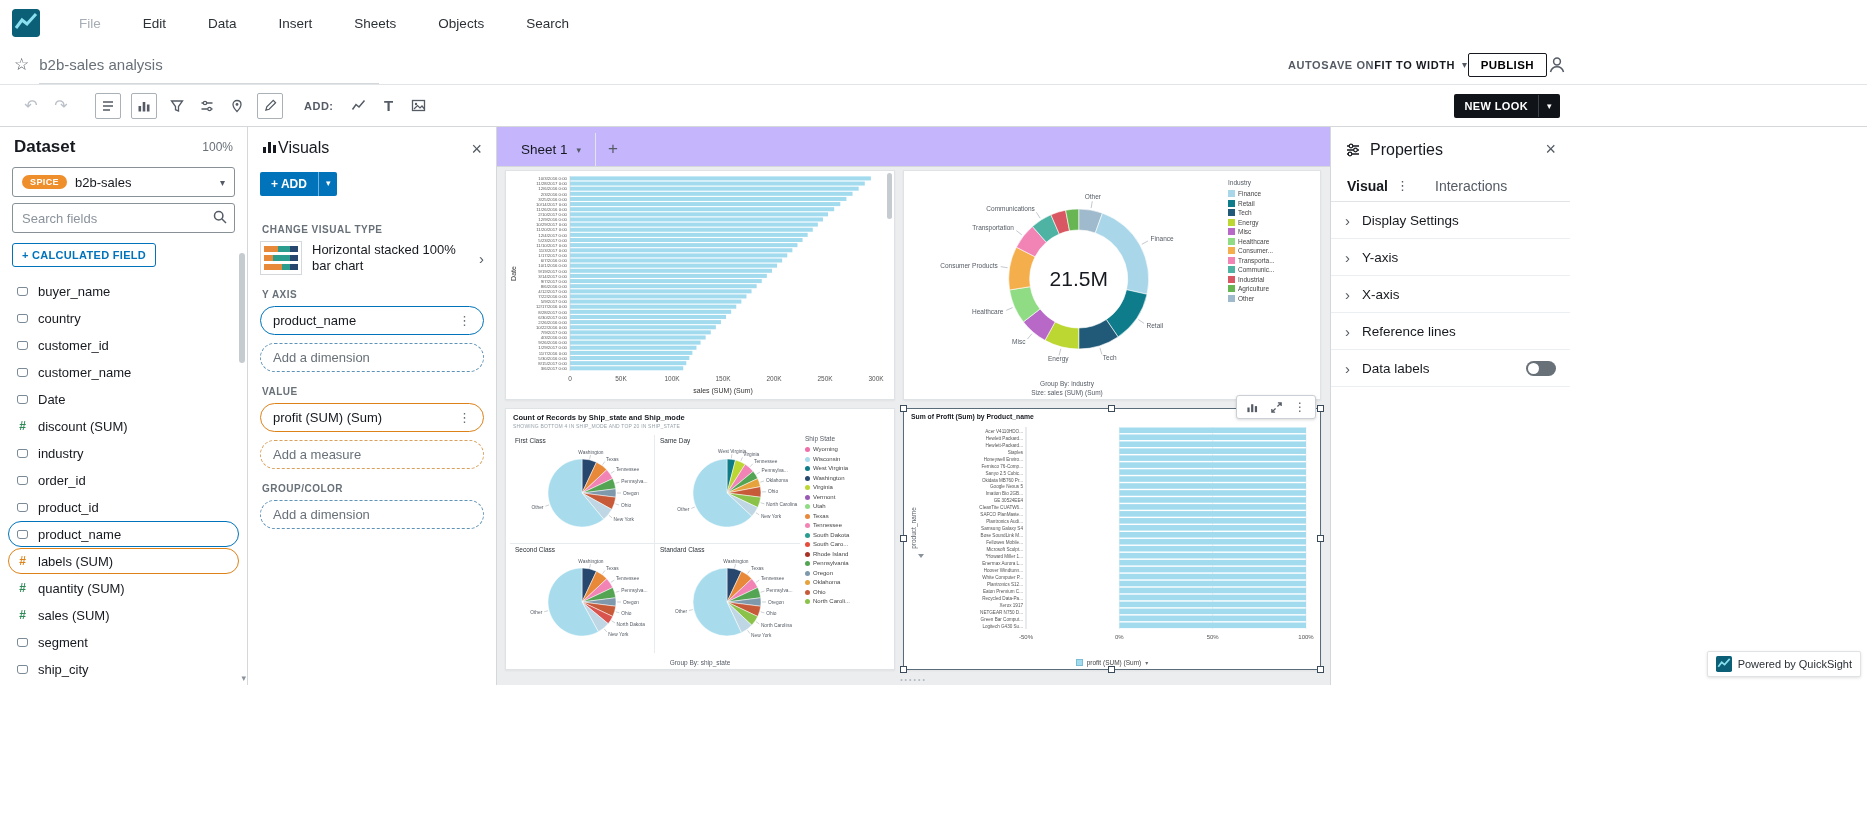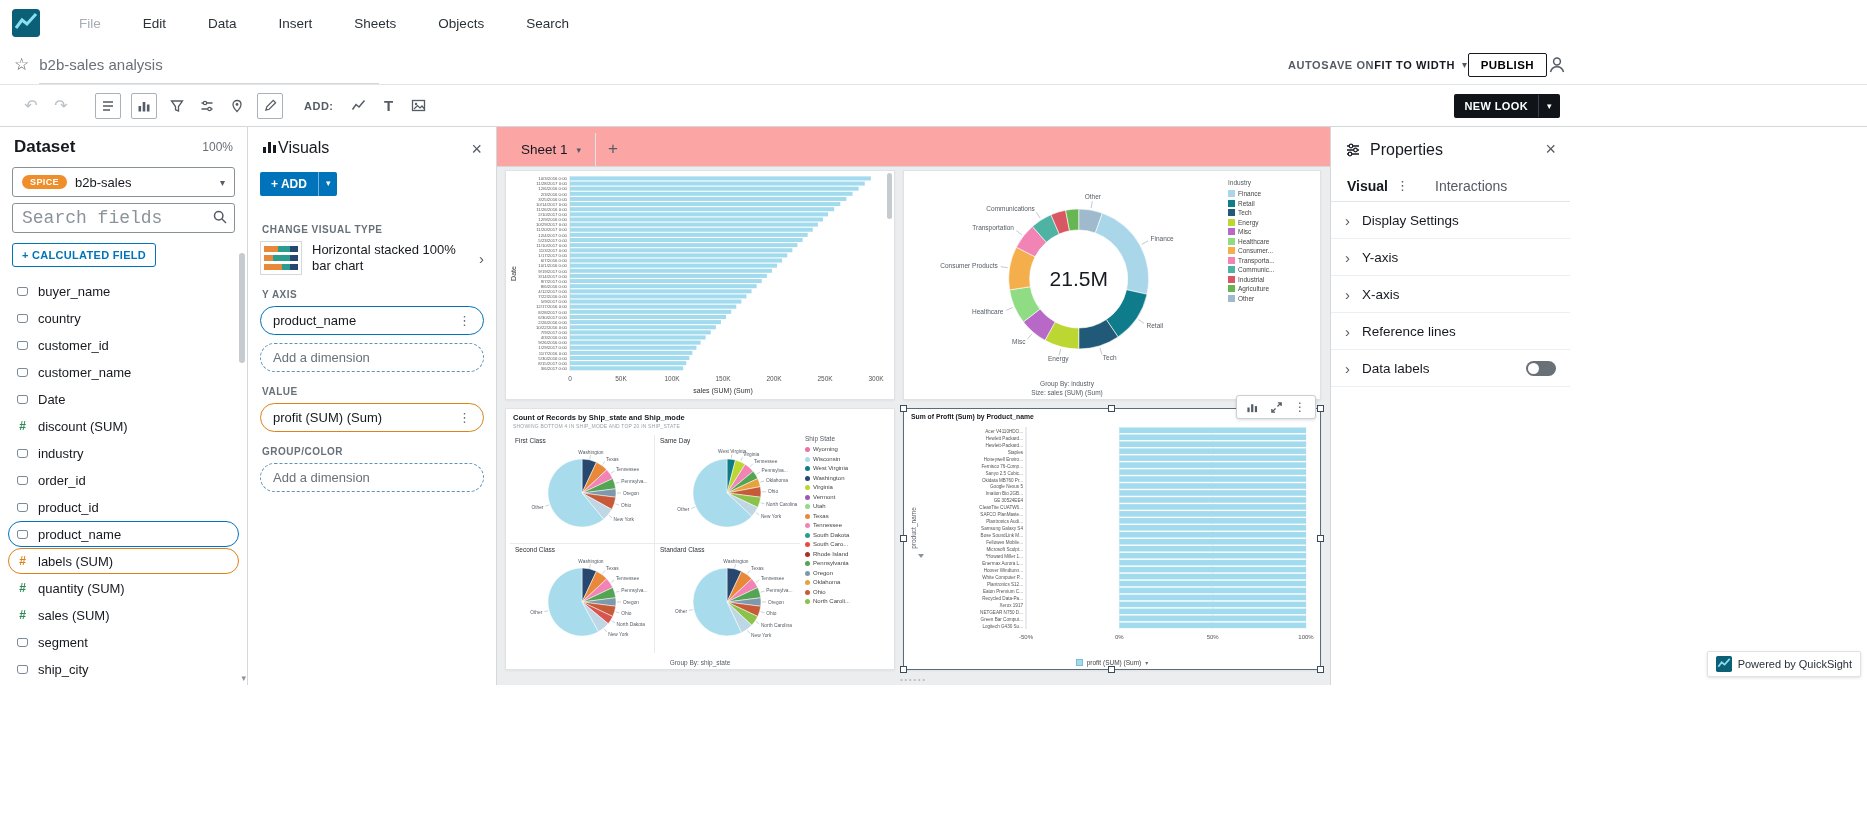--- a/index.html
+++ b/index.html
@@ -45,21 +45,21 @@
 
   
   .ds-head { display:flex; align-items:center; padding:10px 14px 4px; }
   .ds-title { font-size:17px; font-weight:bold; }
   .ds-zoom { margin-left:auto; font-size:12px; color:#687078; }
   .dataset-select { margin:6px 12px; border:1px solid #879196; border-radius:3px; height:30px; display:flex; align-items:center; padding:0 9px; gap:8px; cursor:pointer; }
   .spice-badge { background:#ee8f2c; color:#fff; font-size:9px; font-weight:bold; letter-spacing:.4px; padding:2px 8px; border-radius:8px; }
   .ds-name { font-size:13px; }
   .dataset-select .caret { margin-left:auto; color:#545b64; font-size:10px; }
   .search-wrap { margin:4px 12px 8px; position:relative; }
-  .search-wrap input { width:100%; height:30px; border:1px solid #879196; border-radius:3px; padding:0 28px 0 9px; font-size:18px; color:#16191f; outline:none;font-family:Liberation Mono, monospace; }
+  .search-wrap input { width:100%; height:30px; border:1px solid #879196; border-radius:3px; padding:0 28px 0 9px; font-size:13px; color:#16191f; outline:none; }
   .search-wrap input::placeholder { color:#8a939b; }
   .search-ic { position:absolute; right:7px; top:6px; }
   .calc-btn { margin:2px 12px 10px; display:inline-flex; align-items:center; border:1px solid #0073bb; color:#0073bb; font-size:11px; font-weight:bold; letter-spacing:.3px; border-radius:3px; padding:5px 9px; cursor:pointer; background:#fff; }
   .field-row { margin:1px 8px; height:26px; display:flex; align-items:center; gap:9px; padding:0 7px; border:1px solid transparent; border-radius:14px; font-size:13px; cursor:pointer; }
   .field-row.hl-blue { border-color:#0073bb; }
   .field-row.hl-orange { border-color:#dd8218; }
   .f-icon { width:13px; display:flex; justify-content:center; color:#2e8b57; font-size:12px; font-weight:bold; flex:none; }
   .f-shape { width:11px; height:9px; border:1.2px solid #7b8a97; border-radius:2px 2px 3px 3px; }
   .hl-orange .f-icon { color:#dd8218; }
   .ds-scroll { position:absolute; right:1px; top:120px; bottom:0; width:9px; }
@@ -77,21 +77,21 @@
   .vtype-row { display:flex; align-items:center; gap:10px; margin:4px 12px 2px; cursor:pointer; }
   .vtype-name { font-size:13px; line-height:1.25; width:150px; }
   .vtype-chev { margin-left:auto; color:#545b64; font-size:15px; }
   .pill { margin:0 12px 8px; height:29px; border:1px solid #0073bb; border-radius:15px; display:flex; align-items:center; padding:0 12px; font-size:13px; cursor:pointer; background:#fff; }
   .pill .kebab { margin-left:auto; color:#687078; font-size:13px; }
   .pill.orange { border-color:#dd8218; }
   .pill.dashed { border:1px dashed #5e93b8; color:#687078; }
   .pill.dashed.orange { border-color:#d9a05b; }
 
   
-  .tabbar { height:40px; background:#fca5a5; border-bottom:1px solid #d5d8da; display:flex; align-items:end; padding-left:10px; }
+  .tabbar { height:40px; background:#c4b5fd; border-bottom:1px solid #d5d8da; display:flex; align-items:end; padding-left:10px; }
   .sheet-tab { display:flex; align-items:center; gap:9px; font-size:13.5px; padding:9px 14px; border-right:1px solid #e2e5e8; cursor:pointer; }
   .sheet-tab .caret { font-size:9px; color:#545b64; }
   .tab-plus { font-size:17px; color:#545b64; padding:7px 12px; cursor:pointer; }
   .board { position:relative; flex:1; }
   .card { position:absolute; background:#fff; border:1px solid #dfe3e5; box-shadow:0 1px 2px rgba(0,0,0,.05); }
   .card1 { left:8px; top:3px; width:390px; height:230px; }
   .card2 { left:406px; top:3px; width:418px; height:230px; }
   .card3 { left:8px; top:241px; width:390px; height:262px; }
   .card4 { left:406px; top:241px; width:418px; height:262px; border:1px solid #5a6b7a; overflow:visible; }
   .chart-fill { position:absolute; inset:0; overflow:hidden; }
@@ -376,20 +376,21 @@
       <div class="pill">
         <span>product_name</span>
         <span class="kebab">⋮</span>
       </div>
       <div class="pill dashed">Add a dimension</div>
       <div class="sec-label">VALUE</div>
       <div class="pill orange">
         <span>profit (SUM) (Sum)</span>
         <span class="kebab">⋮</span>
       </div>
+      <div class="pill dashed orange">Add a measure</div>
       <div class="sec-label">GROUP/COLOR</div>
       <div class="pill dashed">Add a dimension</div>
     </aside>
 
     <section class="canvas">
       <div class="tabbar">
         <span class="sheet-tab">
           <span>Sheet 1</span>
           <span class="caret">▾</span>
         </span>

